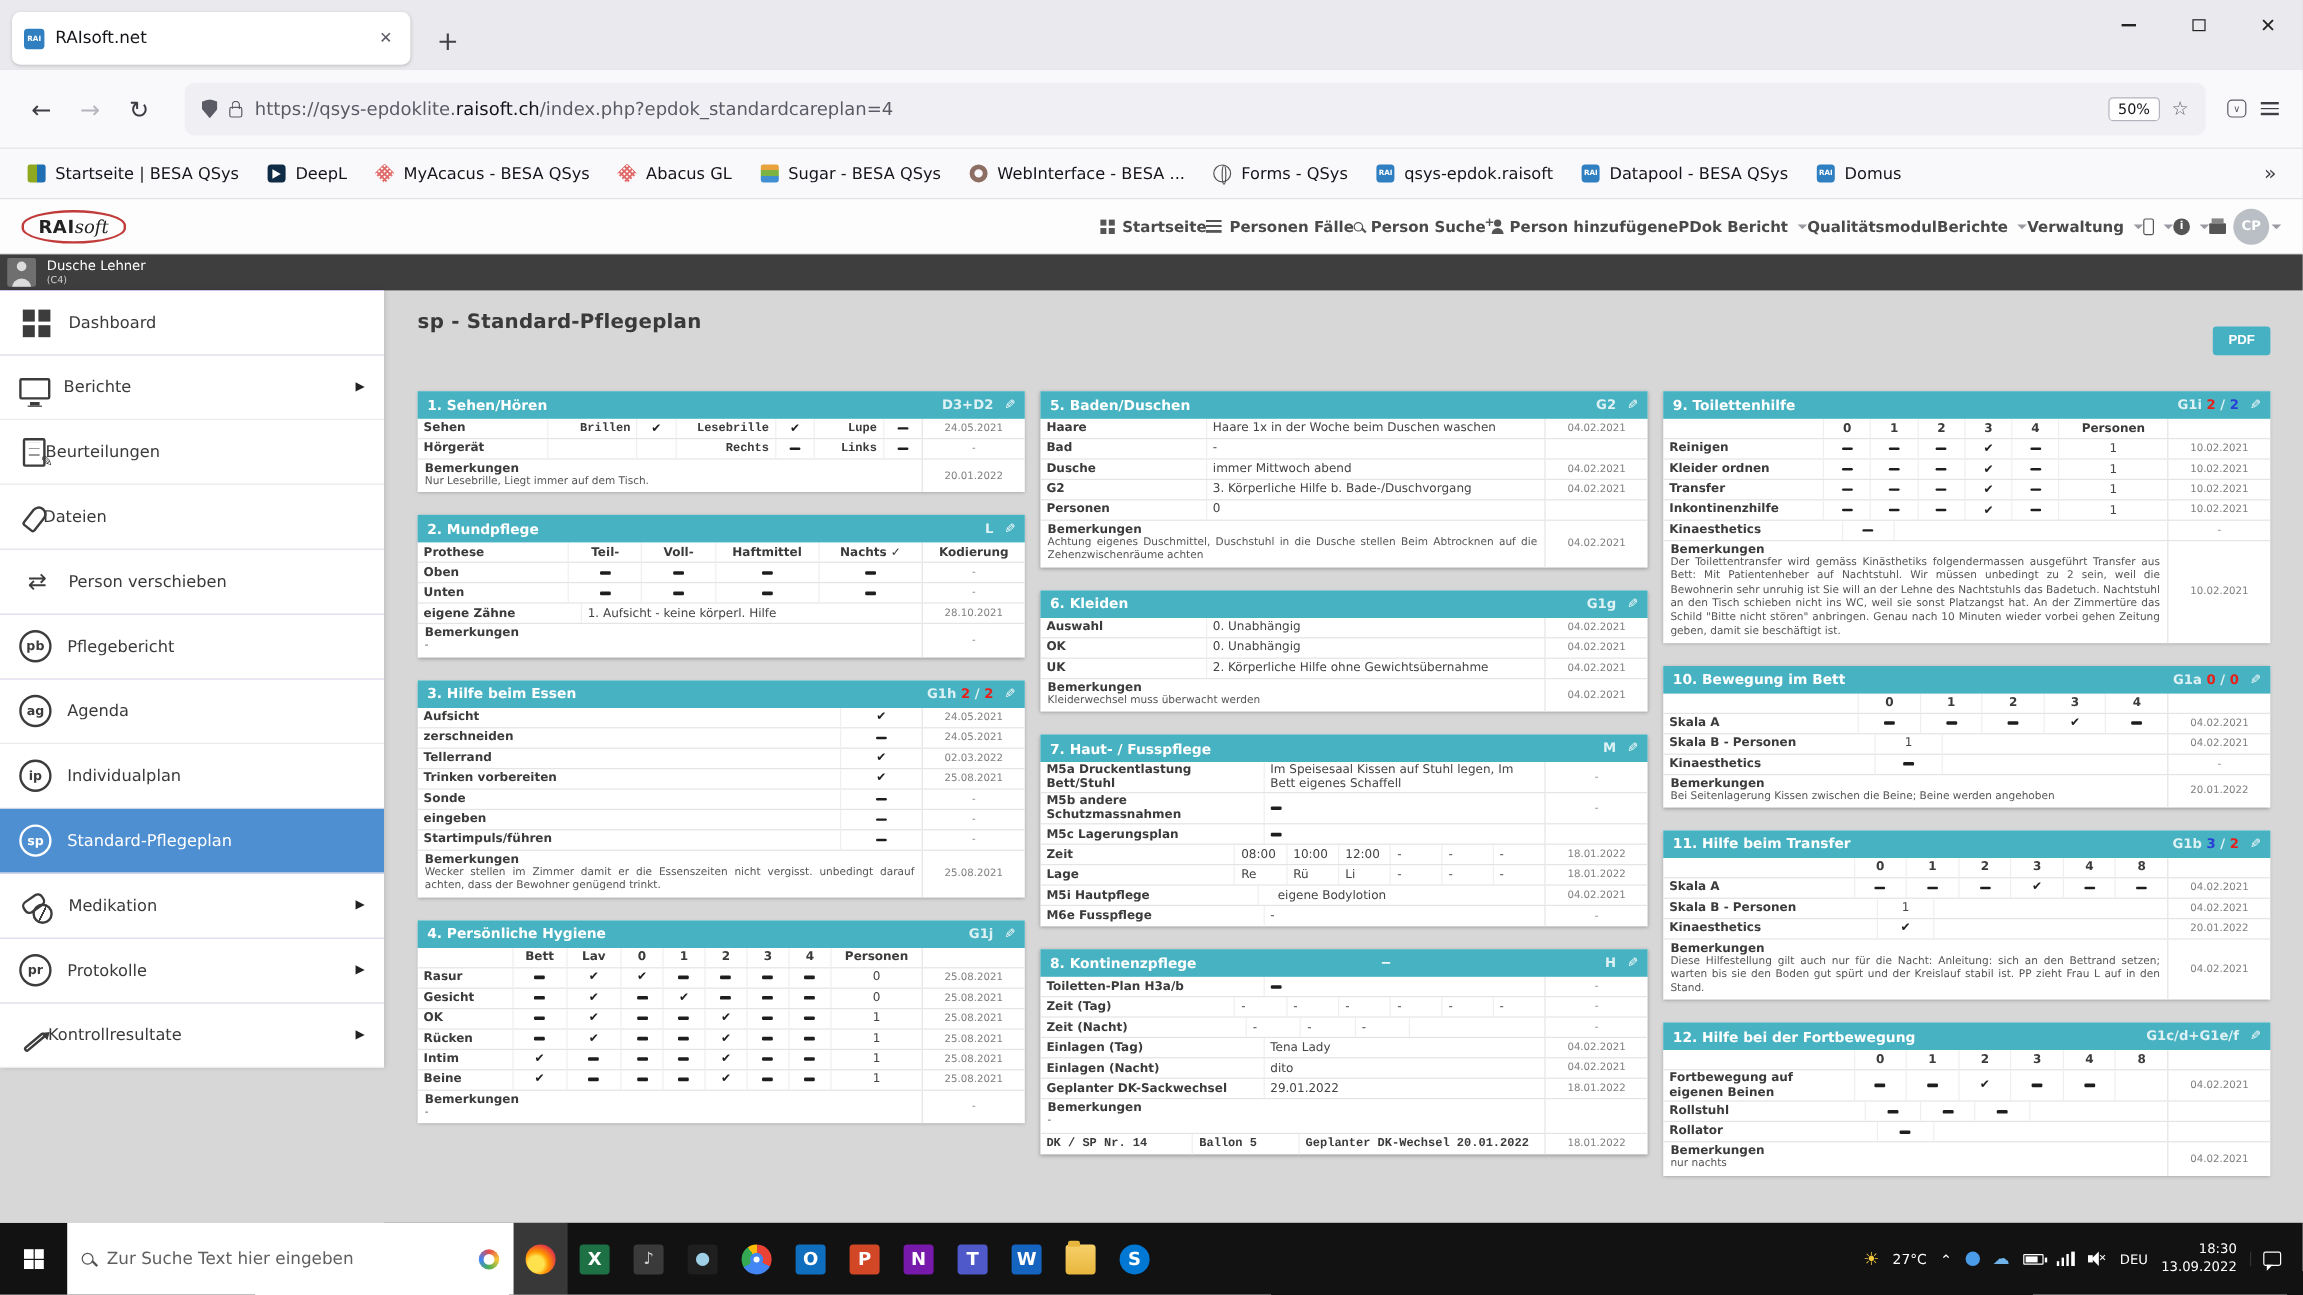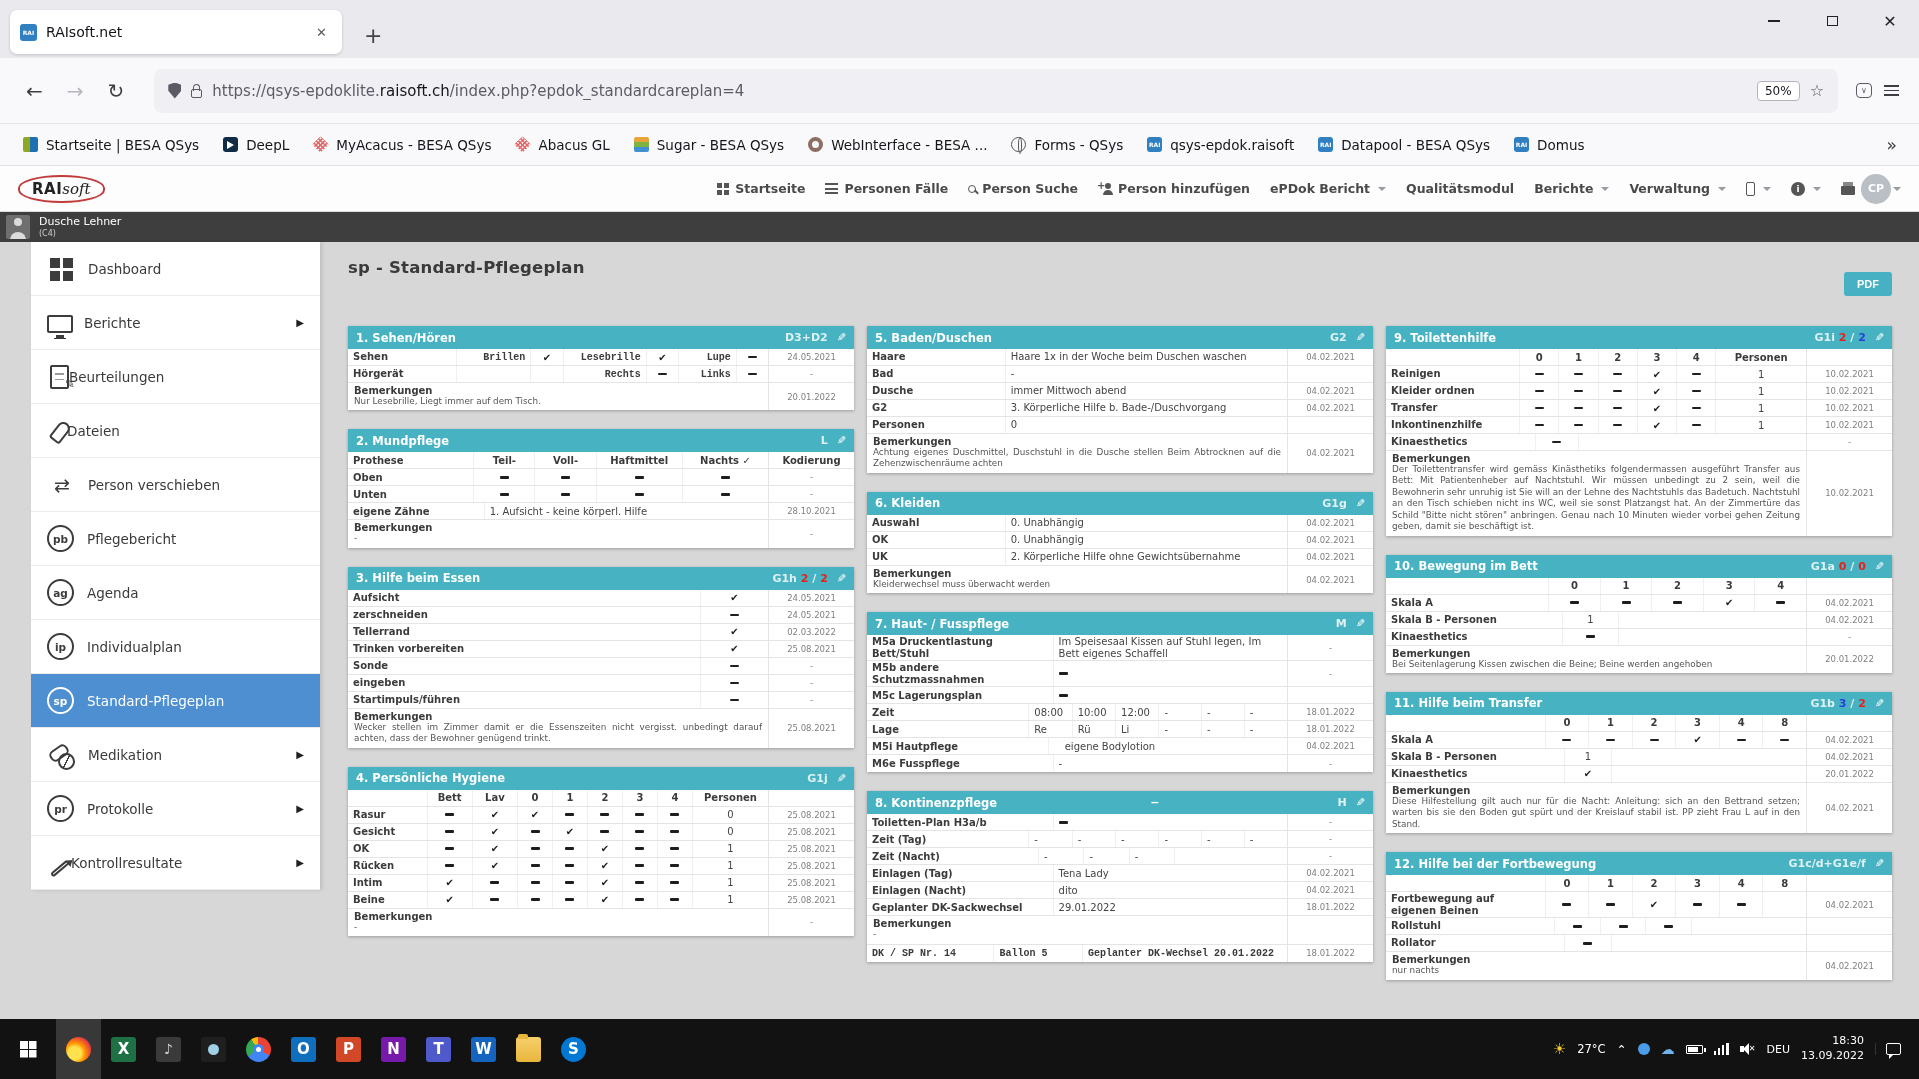--- a/index.html
+++ b/index.html
@@ -47,21 +47,21 @@
   .i-globe:after{content:'';position:absolute;left:40%;top:-1px;width:20%;height:calc(100% + 2px);border:1.6px solid #555;border-radius:50%;}
   .i-rai{background:#2f7fc1;border-radius:3px;color:#fff;font-size:6px;font-weight:bold;display:flex;align-items:center;justify-content:center;}
   .i-rai:after{content:'RAI';}
   .bm-more{margin-left:auto;font-size:17px;color:#3d3d44;padding:0 8px;}
 
   
   .appheader{height:46px;background:#fdfdfd;display:flex;align-items:center;padding:0 18px;border-bottom:1px solid #ddd;}
   .logo{border:2px solid #c23b3b;border-radius:50%/46%;padding:3px 12px;font-size:15px;color:#222;white-space:nowrap;}
   .logo .la{font-weight:bold;letter-spacing:.5px;}
   .logo .lb{font-style:italic;font-family:"DejaVu Serif",serif;}
-  .nav-wrap{margin-left:auto;display:flex;align-items:center;gap:20px;}
+  .nav-wrap{margin-left:auto;display:flex;align-items:center;}
   .nav{display:flex;align-items:center;gap:6px;font-size:12.5px;font-weight:bold;color:#4a4a4a;white-space:nowrap;}
   .caret{width:0;height:0;border-left:4px solid transparent;border-right:4px solid transparent;border-top:4.5px solid #9a9aa2;margin-left:2px;}
   .ni{display:inline-block;position:relative;}
   .ni-grid{width:12px;height:12px;background:linear-gradient(#555,#555) 0 0/5px 5px no-repeat,linear-gradient(#555,#555) 7px 0/5px 5px no-repeat,linear-gradient(#555,#555) 0 7px/5px 5px no-repeat,linear-gradient(#555,#555) 7px 7px/5px 5px no-repeat;}
   .ni-list{width:13px;height:11px;background:repeating-linear-gradient(#555 0 2px,transparent 2px 4.5px);}
   .ni-search{width:8px;height:8px;border:1.8px solid #555;border-radius:50%;}
   .ni-search:after{content:'';position:absolute;width:5px;height:1.8px;background:#555;transform:rotate(45deg);right:-4px;bottom:-1px;}
   .ni-person-add{width:14px;height:12px;}
   .ni-person-add:before{content:'';position:absolute;right:1px;top:0;width:6px;height:6px;border-radius:50%;background:#555;}
   .ni-person-add:after{content:'+';position:absolute;left:-1px;top:-3px;font-size:10px;font-weight:bold;color:#555;}
@@ -76,21 +76,21 @@
   .personbar{height:30px;background:#3e3e3e;display:flex;align-items:center;padding:0 6px;gap:9px;}
   .pavatar{width:24px;height:24px;background:#6f6f6f;border-radius:2px;position:relative;overflow:hidden;flex:none;}
   .pavatar:before{content:'';position:absolute;top:3px;left:8px;width:8px;height:8px;border-radius:50%;background:#dcdcdc;}
   .pavatar:after{content:'';position:absolute;bottom:-3px;left:4px;width:16px;height:10px;border-radius:8px 8px 0 0;background:#dcdcdc;}
   .pname{color:#fff;font-size:11px;line-height:1.15;}
   .pcode{color:#cfcfcf;font-size:8px;}
 
   
   .bodywrap{display:flex;height:777px;}
   .sidebar{width:320px;flex:none;background:#d7d7d7;}
-  .snav{background:#6d28d9;box-shadow:2px 0 4px rgba(0,0,0,.12);margin-left:31px;}
+  .snav{background:#6d28d9;box-shadow:2px 0 4px rgba(0,0,0,.12);}
   .sitem{display:flex;align-items:center;height:54px;padding:0 0 0 16px;border-bottom:1px solid #ebebeb;font-size:13.5px;color:#3a3a3a;background:#fff;}
   .sitem .slabel{white-space:nowrap;}
   .sitem.active{background:#4d8fd1;color:#fff;}
   .sarrow{margin-left:auto;margin-right:16px;font-size:10px;color:#222;}
   .scirc{width:27px;height:27px;border:2px solid #3c3c3c;border-radius:50%;display:flex;align-items:center;justify-content:center;font-size:10.5px;font-weight:bold;color:#3c3c3c;margin-right:13px;flex:none;}
   .active .scirc{border-color:#fff;color:#fff;}
   .sic{width:30px;height:28px;margin-right:11px;position:relative;flex:none;}
   .sglyph{width:30px;margin-right:11px;font-size:19px;color:#3c3c3c;text-align:center;flex:none;}
   .sic-grid{background:linear-gradient(#3c3c3c,#3c3c3c) 3px 3px/10px 10px no-repeat,linear-gradient(#3c3c3c,#3c3c3c) 16px 3px/10px 10px no-repeat,linear-gradient(#3c3c3c,#3c3c3c) 3px 16px/10px 10px no-repeat,linear-gradient(#3c3c3c,#3c3c3c) 16px 16px/10px 10px no-repeat;}
   .sic-monitor{width:26px;height:18px;border:2px solid #3c3c3c;border-radius:2px;margin-top:3px;}
@@ -1227,20 +1227,25 @@
           </section>
         </div>
     </div>
   </main>
 </div>
 
 <div class="taskbar" data-interactable="false">
   <div class="startbtn" data-interactable="true">
       <span class="winlogo" data-interactable="false"></span>
     </div>
+  <div class="tsearch" data-interactable="true">
+    <span class="mag" data-interactable="false"></span>
+    <span class="stext" data-interactable="false">Zur Suche Text hier eingeben</span>
+    <span class="ssparkle" data-interactable="false"></span>
+  </div>
   <div class="tapps" id="task-apps">
       <div class="tapp t-firefox active" data-interactable="true">
         <span class="tile" data-interactable="false"></span>
       </div>
       <div class="tapp t-excel" data-interactable="true">
         <span class="tile" data-interactable="false" style="background: rgb(30, 113, 69);">X</span>
       </div>
       <div class="tapp t-audio" data-interactable="true">
         <span class="tile" data-interactable="false">♪</span>
       </div>

